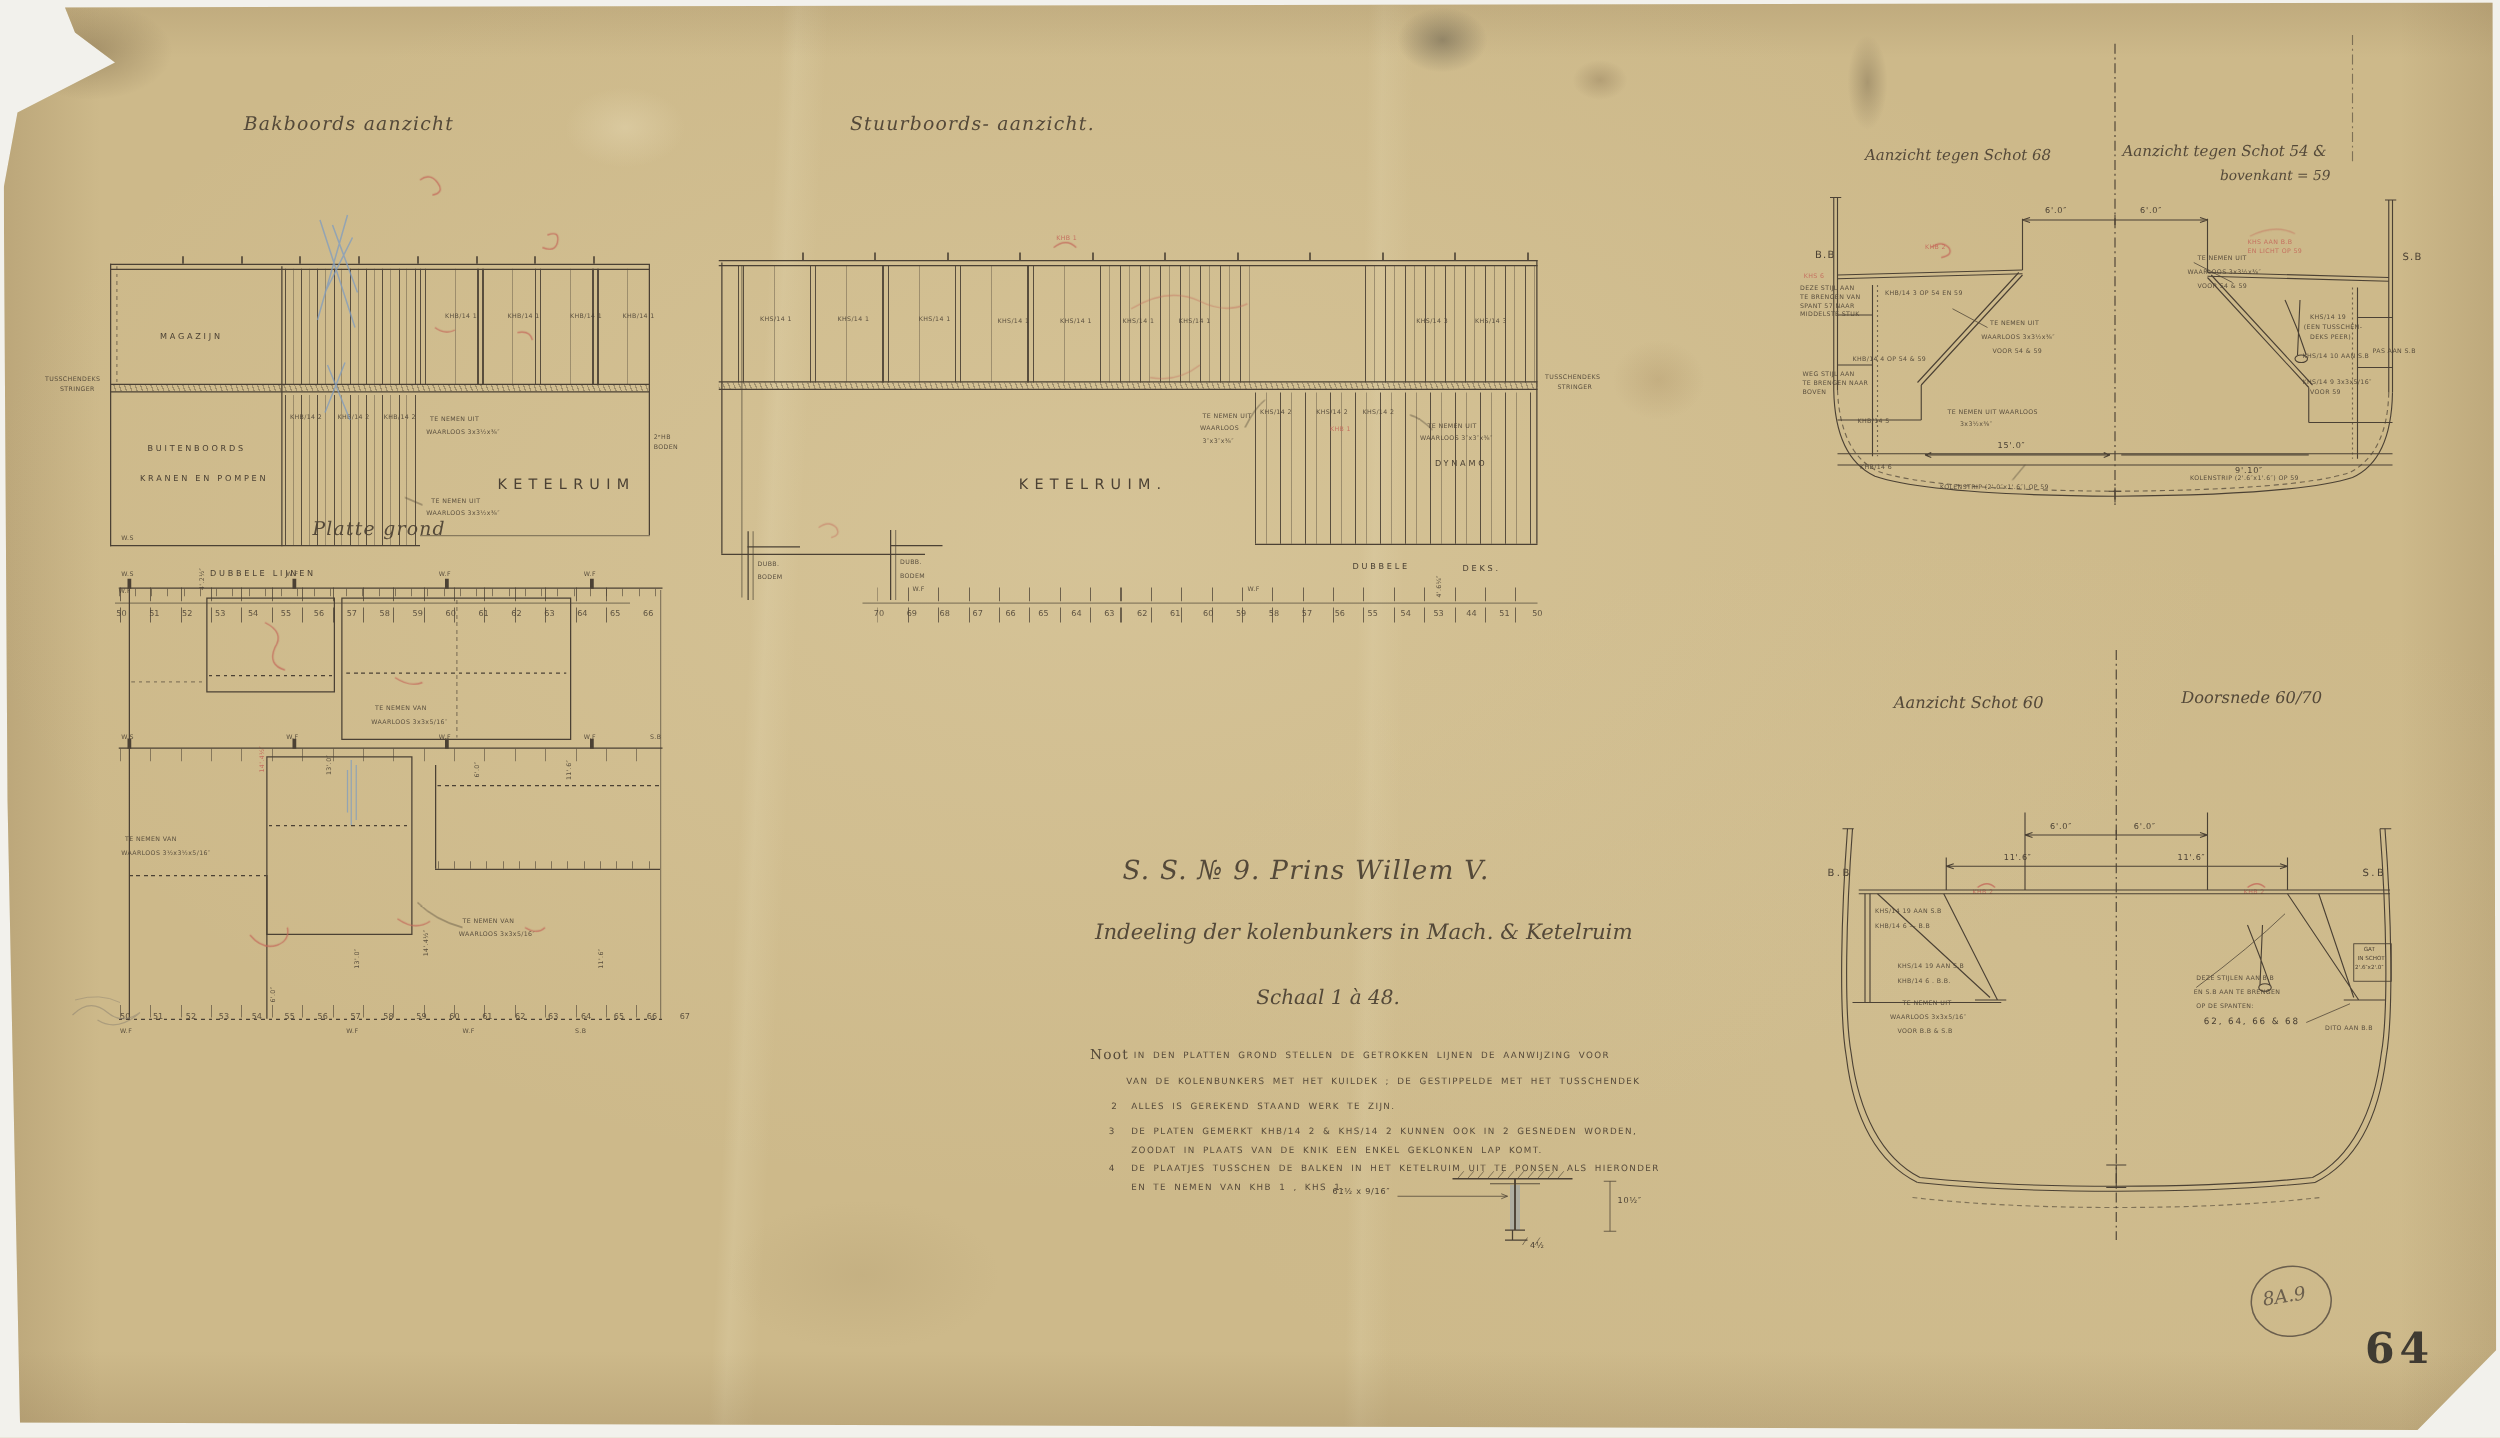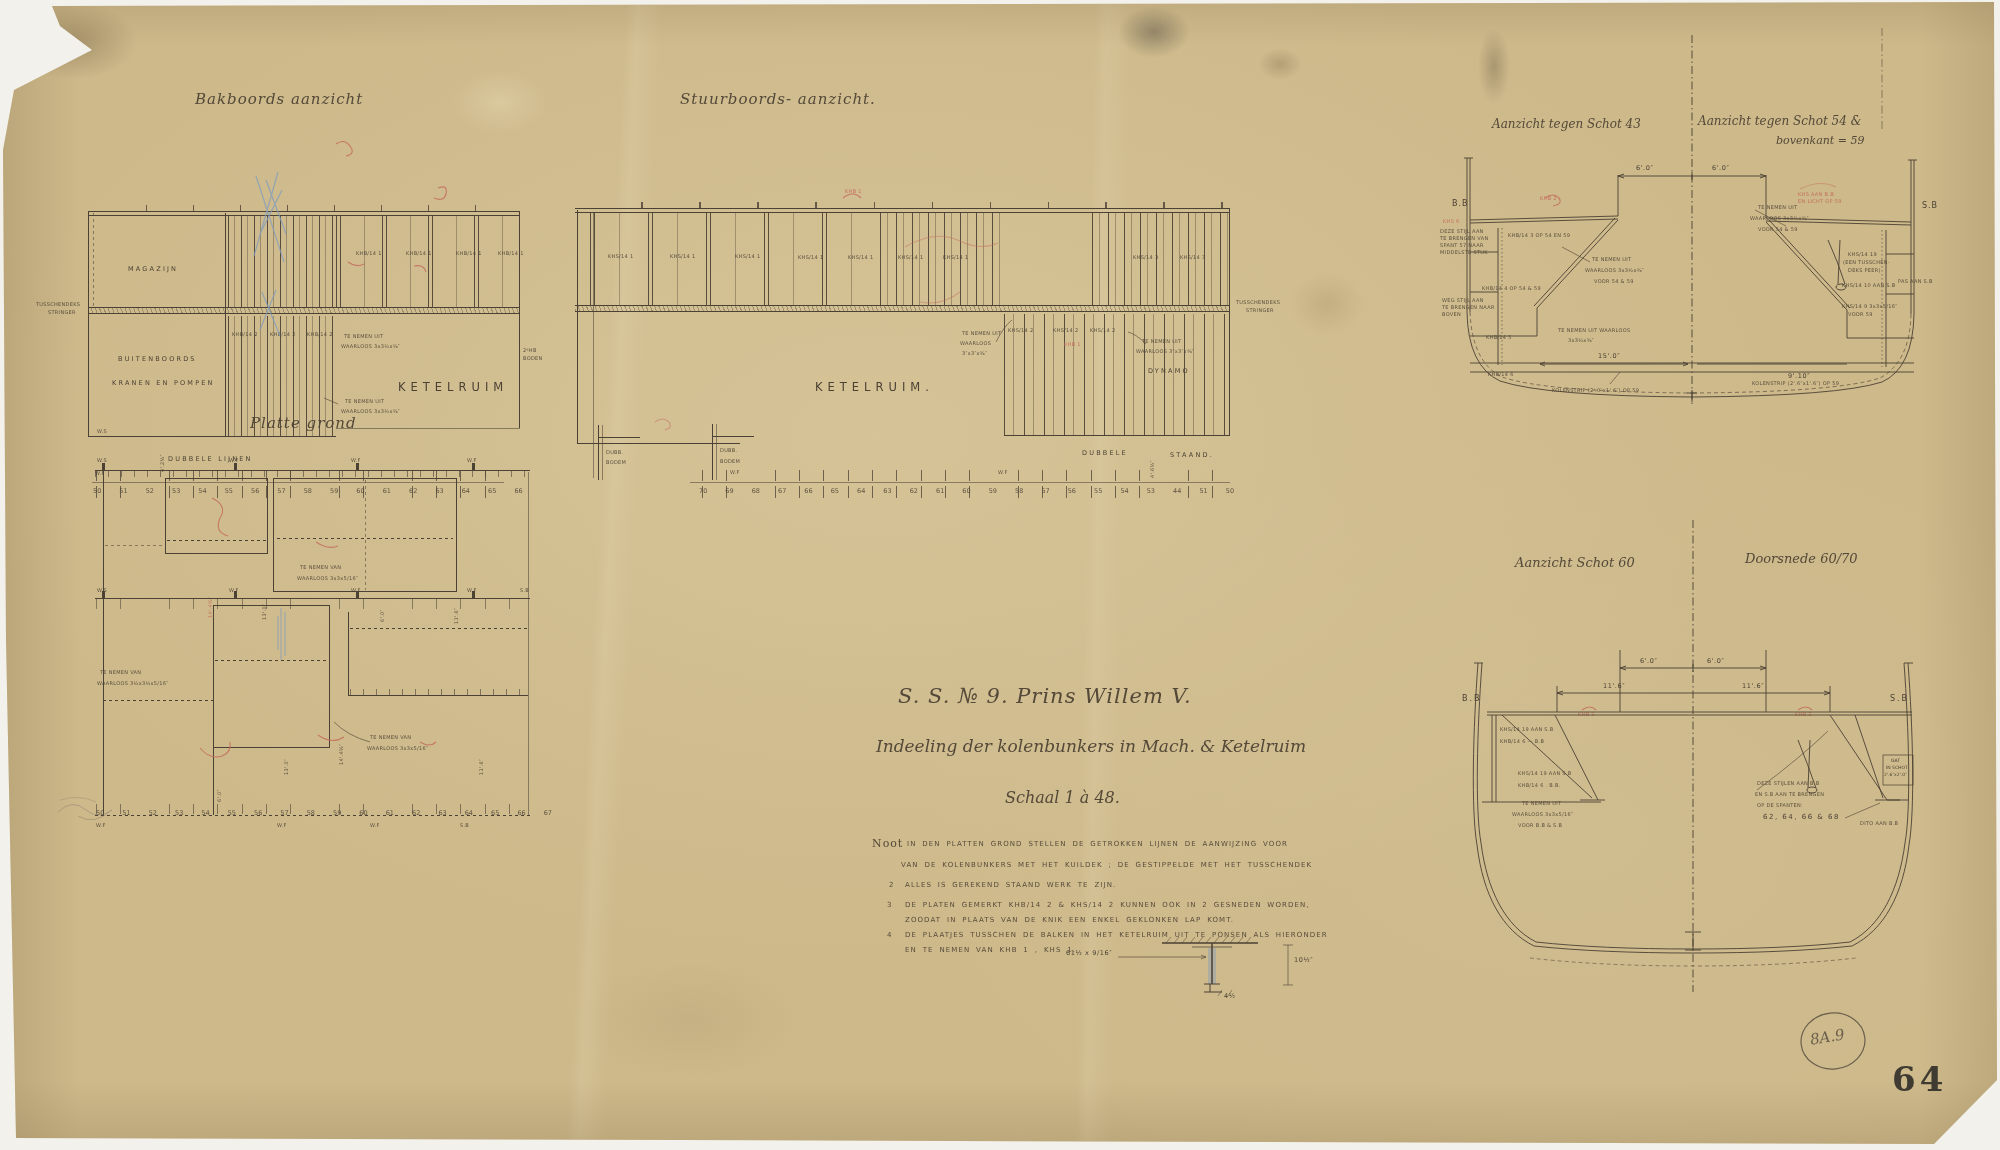--- a/index.html
+++ b/index.html
@@ -48,21 +48,21 @@
   <div class="stain" style="left:1258px;top:48px;width:44px;height:32px;background:radial-gradient(closest-side,rgba(122,100,70,.32),transparent)"></div>
   <div class="stain" style="left:1290px;top:272px;width:74px;height:64px;background:radial-gradient(closest-side,rgba(152,122,80,.22),transparent)"></div>
   <div class="stain" style="left:452px;top:70px;width:96px;height:64px;background:radial-gradient(closest-side,rgba(228,214,176,.5),transparent)"></div>
   <div class="stain" style="left:1478px;top:28px;width:32px;height:76px;background:radial-gradient(closest-side,rgba(110,95,70,.38),transparent)"></div>
   <div class="stain" style="left:8px;top:2px;width:130px;height:78px;background:radial-gradient(closest-side,rgba(118,98,66,.45),transparent)"></div>
   <div class="stain" style="left:580px;top:960px;width:220px;height:120px;background:radial-gradient(closest-side,rgba(160,138,96,.18),transparent)"></div>
 
   <span class="L scr" style="left:195px;top:92px;font-size:15px;letter-spacing:1px">Bakboords aanzicht</span>
   <span class="L scr" style="left:680px;top:92px;font-size:15px;letter-spacing:1px">Stuurboords- aanzicht.</span>
   <span class="L scr" style="left:250px;top:416px;font-size:15px;letter-spacing:1px">Platte grond</span>
-  <span class="L scr" style="left:1492px;top:118px;font-size:12px">Aanzicht tegen Schot 43</span>
+  <span class="L scr" style="left:1492px;top:118px;font-size:12px">Aanzicht tegen Schot 68</span>
   <span class="L scr" style="left:1698px;top:115px;font-size:12px">Aanzicht tegen Schot 54 &amp;</span>
   <span class="L scr" style="left:1776px;top:135px;font-size:11px">bovenkant = 59</span>
   <span class="L scr" style="left:1515px;top:556px;font-size:13px">Aanzicht Schot 60</span>
   <span class="L scr" style="left:1745px;top:552px;font-size:13px">Doorsnede 60/70</span>
 
   <span class="L scr" style="left:898px;top:686px;font-size:21px;letter-spacing:1px">S. S. № 9. Prins Willem V.</span>
   <span class="L scr" style="left:876px;top:738px;font-size:17px">Indeeling der kolenbunkers in Mach. &amp; Ketelruim</span>
   <span class="L scr" style="left:1005px;top:790px;font-size:16px">Schaal 1 à 48.</span>
 
   <span class="L scr" style="left:872px;top:838px;font-size:11px;font-style:normal;letter-spacing:1px">Noot</span>
@@ -161,21 +161,21 @@
   <span class="L t5" style="left:962px;top:351px">3″x3″x⅜″</span>
   <span class="L t5" style="left:1142px;top:339px">TE NEMEN UIT</span>
   <span class="L t5" style="left:1136px;top:349px">WAARLOOS 3″x3″x⅜″</span>
   <span class="L t6 sp" style="left:1148px;top:368px">DYNAMO</span>
   <span class="L big" style="left:815px;top:382px">KETELRUIM.</span>
   <span class="L t5" style="left:606px;top:450px">DUBB.</span>
   <span class="L t5" style="left:606px;top:460px">BODEM</span>
   <span class="L t5" style="left:720px;top:448px">DUBB.</span>
   <span class="L t5" style="left:720px;top:459px">BODEM</span>
   <span class="L t6 sp" style="left:1082px;top:450px">DUBBELE</span>
-  <span class="L t6 sp" style="left:1170px;top:452px">STAAND.</span>
+  <span class="L t6 sp" style="left:1170px;top:452px">DEKS.</span>
   <span class="L t5 rot" style="left:1150px;top:478px">4'.6¼″</span>
   <span class="L t5" style="left:730px;top:470px">W.F</span>
   <span class="L t5" style="left:998px;top:470px">W.F</span>
   <span class="L t5 red" style="left:845px;top:189px">KHB 1</span>
   <span class="L t5 red" style="left:1064px;top:342px">KHB 1</span>
 
   <div class="hl" style="left:95px;top:470px;width:435px"></div>
   <div class="tk" style="left:95px;top:471px;width:435px;height:6px;background:repeating-linear-gradient(90deg,rgba(75,65,52,.6) 0 .8px,transparent .8px 13px)"></div>
   <div class="bm" style="left:102px;top:463px"></div>
   <div class="bm" style="left:234px;top:463px"></div>

